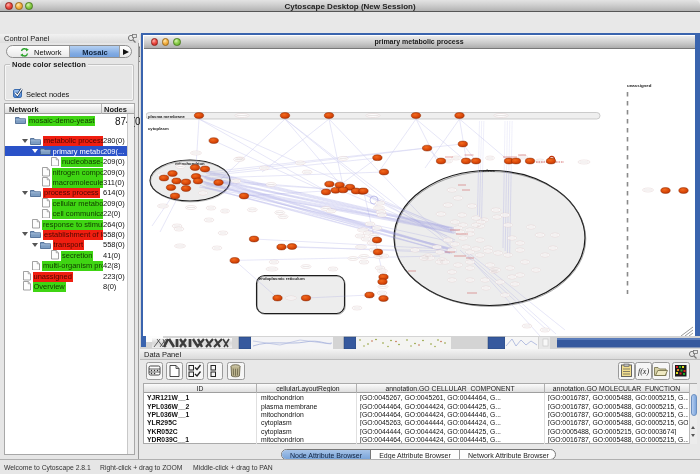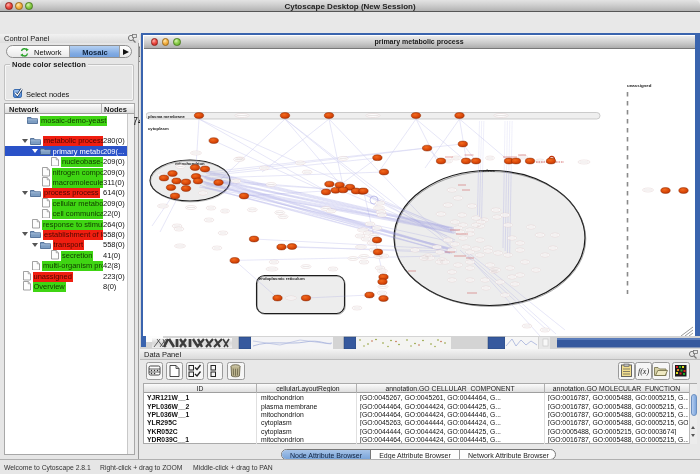--- a/index.html
+++ b/index.html
@@ -171,21 +171,21 @@
  </div>
  <div class="abs" style="left:26px;top:55.5px;font-size:7.5px;color:#111;">Select nodes</div>
 
  <div class="abs" style="left:4px;top:69px;width:131px;height:352px;background:#fff;border:1px solid #a8a8a8;">
   <div class="abs" style="left:0;top:0;width:129px;height:9.5px;background:linear-gradient(#fdfdfd,#dcdcdc);border-bottom:1px solid #a0a0a0;">
    <div class="abs" style="left:4px;top:0.5px;font-size:7.5px;font-weight:bold;color:#222;">Network</div>
    <div class="abs" style="left:99px;top:0.5px;font-size:7.5px;font-weight:bold;color:#222;">Nodes</div>
    <div class="abs" style="left:96px;top:0;width:1px;height:9.5px;background:#b5b5b5;"></div>
   </div>
 
-<div class="abs" style="left:16px;top:10.5px;width:129px;height:14px;text-align:right;">
+<div class="abs" style="left:4px;top:10.5px;width:129px;height:14px;text-align:right;">
 <svg class="abs" style="left:6.0px;top:1.5px" width="11" height="8" viewBox="0 0 11 8">
 <path d="M0.5 7.5 L0.5 1.5 L4 1.5 L5 2.8 L10.5 2.8 L10.5 7.5 Z" fill="#7d9dc2" stroke="#3f608a" stroke-width="0.8"></path>
 <path d="M0.5 3.8 L10.5 3.8" stroke="#a9c0da" stroke-width="0.8"></path>
         </svg>
 <div class="abs" style="left:19.0px;top:1px;font-size:7.5px;color:#123a00;background:#3fd513;white-space:nowrap;max-width:79.0px;overflow:hidden;padding:0 1px 1.2px 1px;">mosaic-demo-yeast</div>
 <div class="abs" style="left:98px;top:1px;font-size:10px;color:#111;margin-left:8px;">874(0)</div>
 </div>
 <div class="abs" style="left:0;top:31.3px;width:129px;height:10.4px;">
 <div class="abs" style="left:17.0px;top:3.5px;width:0;height:0;border-left:3.5px solid transparent;border-right:3.5px solid transparent;border-top:4.5px solid #555;"></div>
 <svg class="abs" style="left:25.0px;top:1.5px" width="11" height="8" viewBox="0 0 11 8">

